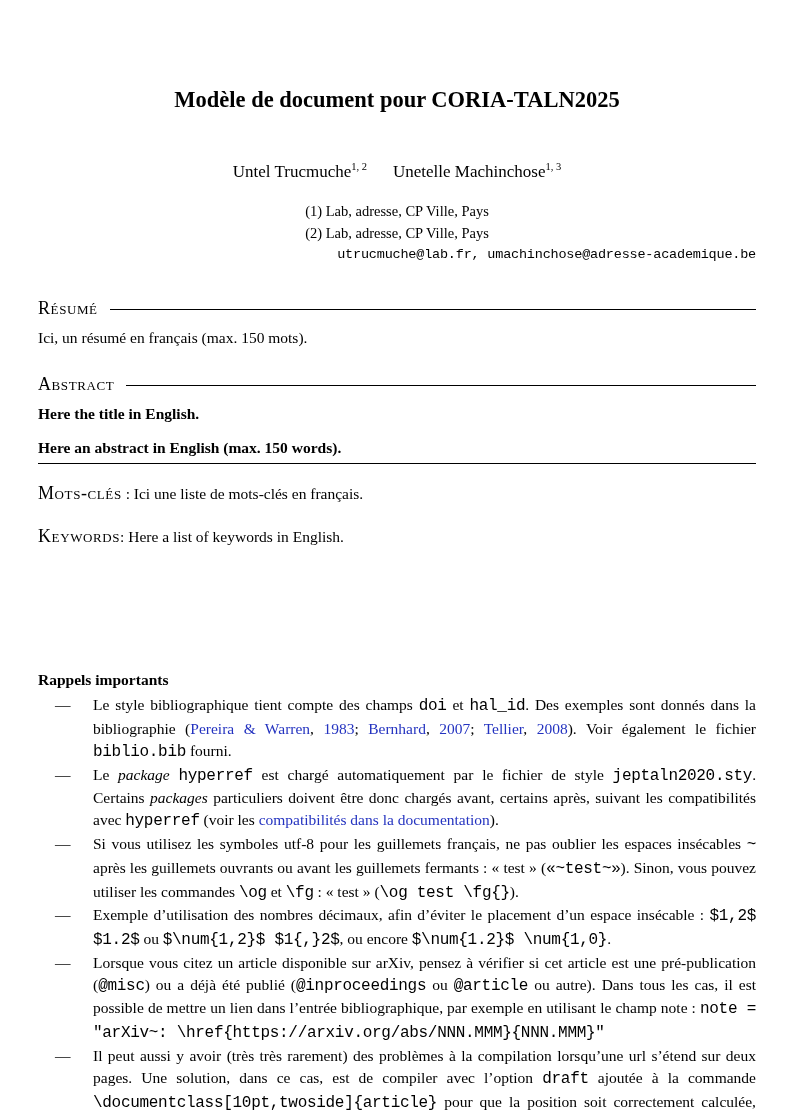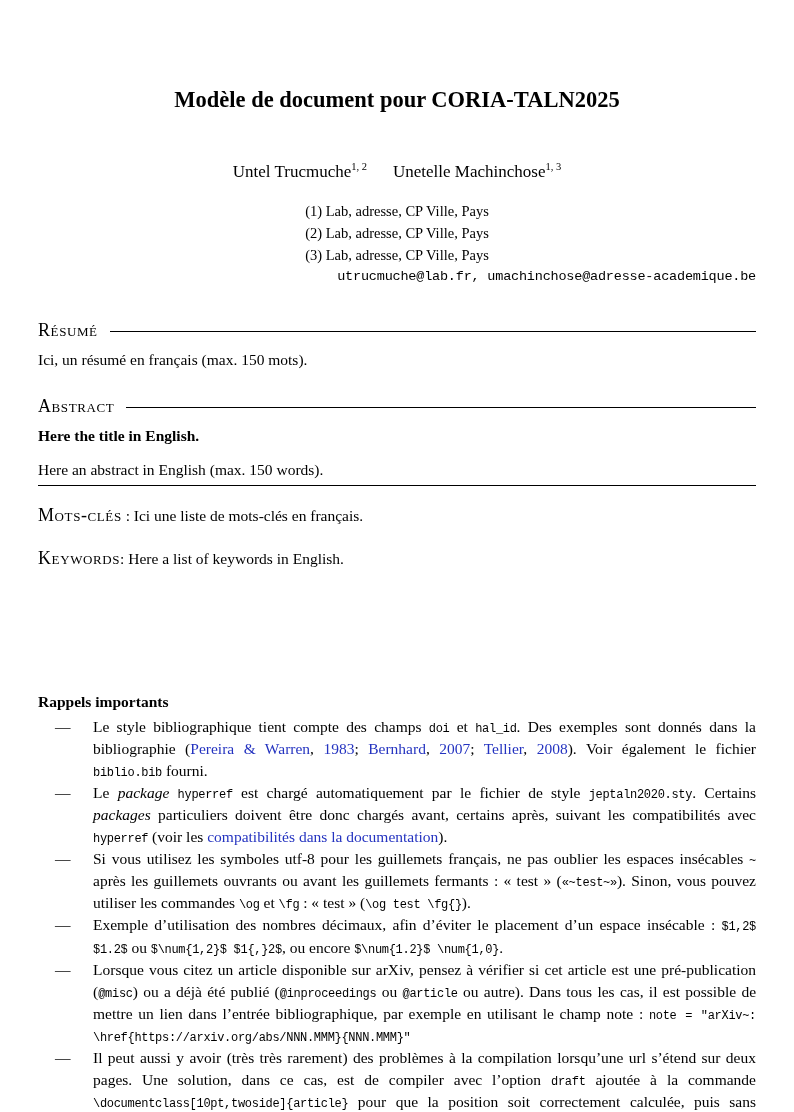--- a/index.html
+++ b/index.html
@@ -59,58 +59,58 @@
     border-top: 1.3px solid #000;
     margin-left: 12px;
     margin-top: 2px;
   }
   .first-head { margin-top: 30px; }
   .body-text { margin: 0; }
   .abstract-title { font-weight: bold; margin: 6px 0 12px 0; }
   .abstract-text {
     border-bottom: 1.3px solid #000;
     padding-bottom: 4px;
+    font-weight: bold;
   }
   .kw-line { margin-top: 17px; }
   .kw-label { font-variant: small-caps; font-size: 18px; letter-spacing: 0.6px; }
   .rappels { margin-top: 120px; }
   .rappels-heading { font-size: 15.5px; font-weight: bold; margin-bottom: 3px; }
   .rappel-item {
     position: relative;
     padding-left: 55px;
     text-align: justify;
   }
   .dash {
     position: absolute;
     left: 17px;
     top: 0;
   }
   .seg-normal {}
   .seg-mono {
     font-family: "Liberation Mono", "DejaVu Sans Mono", monospace;
-    font-size: 12px;
+    font-size: 16px;
     letter-spacing: -0.3px;
   }
   .seg-italic { font-style: italic; }
   .seg-link { color: var(--link-color); }
 </style>
 </head>
 <body>
 
 <div class="page">
 
   <h1 class="paper-title">Modèle de document pour CORIA-TALN2025</h1>
 
   <div class="authors-line">
     <span class="author"><span>Untel Trucmuche</span><sup>1, 2</sup></span><span class="author-gap"></span><span class="author"><span>Unetelle Machinchose</span><sup>1, 3</sup></span>
   </div>
 
   <div class="affil-line">(1) Lab, adresse, CP Ville, Pays</div>
   <div class="affil-line">(2) Lab, adresse, CP Ville, Pays</div>
-  <div class="affil-line">(3) Lab, adresse, CP Ville, Pays</div>
 
   <div class="email-line">utrucmuche@lab.fr, umachinchose@adresse-academique.be</div>
 
   <div class="sect-head first-head">
     <span class="sc-label">Résumé</span>
     <span class="head-rule"></span>
   </div>
   <p class="body-text">Ici, un résumé en français (max. 150 mots).</p>
 
   <div class="sect-head">

